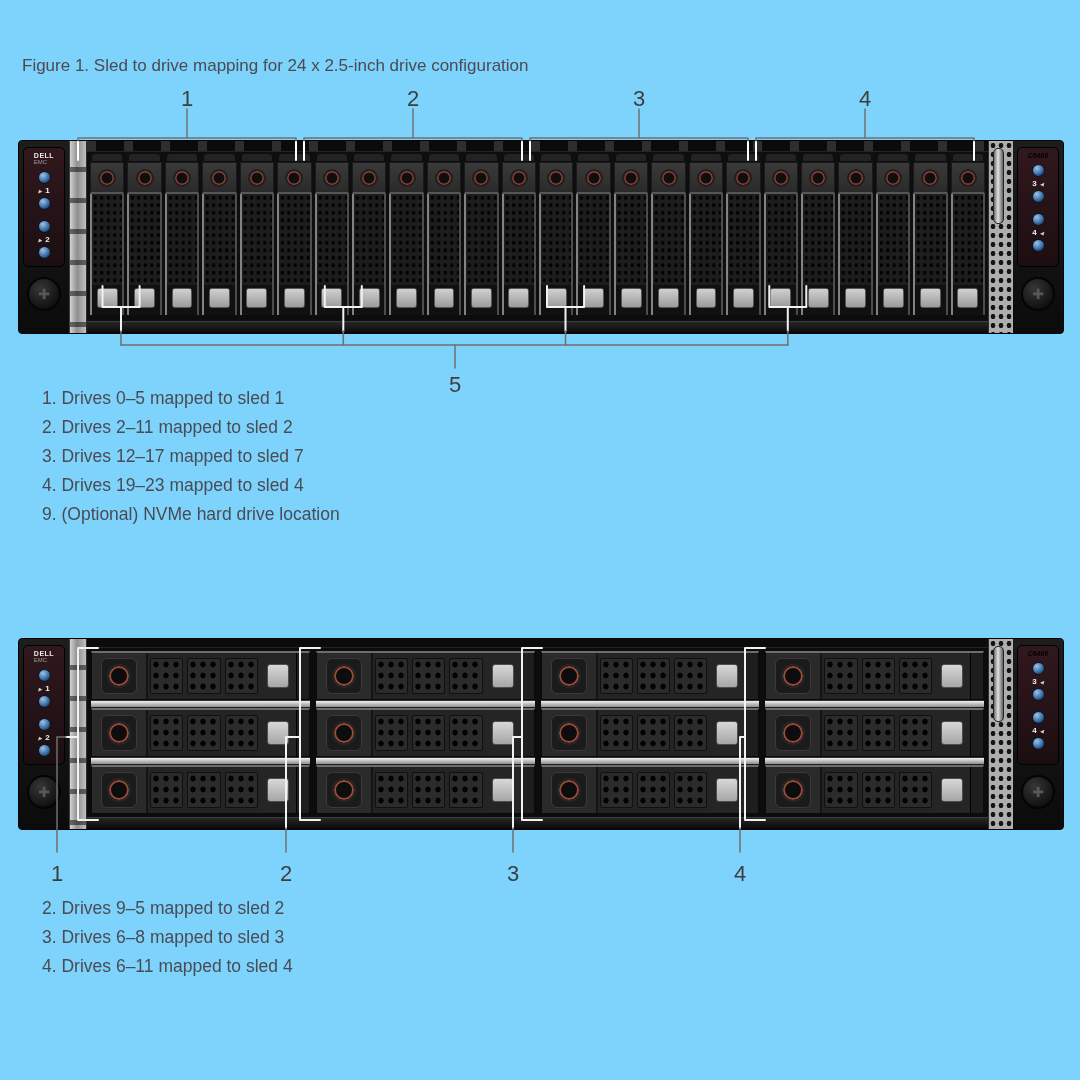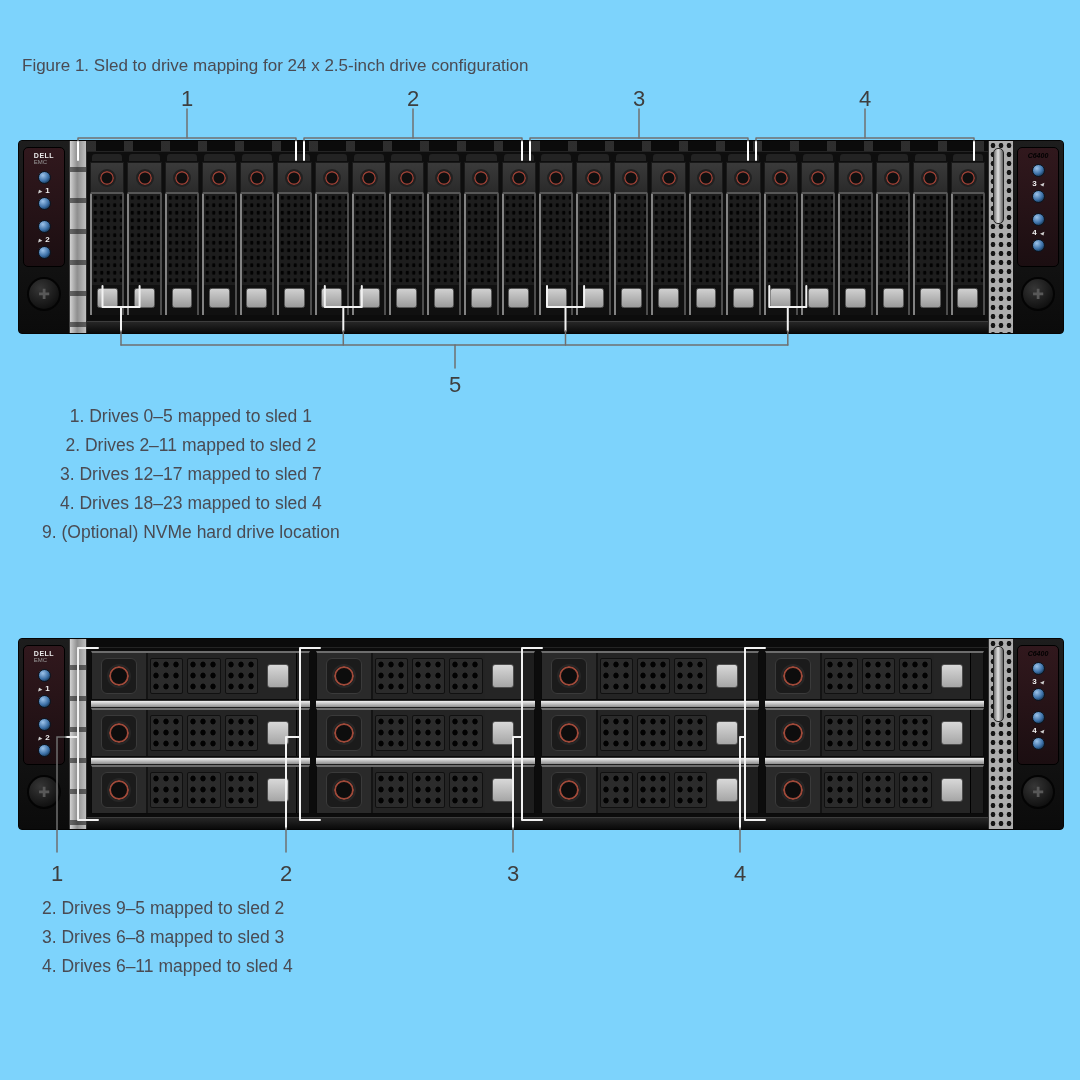--- a/index.html
+++ b/index.html
@@ -3,21 +3,21 @@
 <meta charset="utf-8">
 <style>
   html,body{margin:0;padding:0;background:#fff;}
   .page{position:relative;width:1080px;height:1080px;background:#7dd3fc;
         font-family:"Liberation Sans",sans-serif;overflow:hidden;}
 
   
   .caption{position:absolute;left:22px;font-size:17px;color:#4a4b53;}
   #cap1{top:56px;} #cap2{top:606px;}
   .maplist{position:absolute;left:42px;font-size:17.5px;line-height:29px;color:#4a4b53;}
-  #list1{top:402px;text-align:center;} #list2{top:894px;}
+  #list1{top:384px;} #list2{top:894px;}
 
   
   svg.anno{position:absolute;left:0;pointer-events:none;}
   svg.anno text{fill:#3e3e3e;font-size:22px;text-anchor:middle;
                 font-family:"Liberation Sans",sans-serif;}
 
   
   .chassis{position:absolute;display:flex;align-items:stretch;background:#141414;
            border:1px solid #050505;border-radius:4px;
            box-shadow:inset 0 2px 2px rgba(110,110,110,.35), inset 0 -3px 4px rgba(0,0,0,.9);}
@@ -501,21 +501,21 @@
     <text x="413" y="26">2</text>
     <text x="639" y="26">3</text>
     <text x="865" y="26">4</text>
     <text x="455" y="312">5</text>
   </svg>
 
   <div class="maplist" id="list1">
     <div>1. Drives 0–5 mapped to sled 1</div>
     <div>2. Drives 2–11 mapped to sled 2</div>
     <div>3. Drives 12–17 mapped to sled 7</div>
-    <div>4. Drives 18–23 mapped to sled 4</div>
+    <div>4. Drives 19–23 mapped to sled 4</div>
     <div>9. (Optional) NVMe hard drive location</div>
   </div>
 
 
   <div class="chassis" id="chassis2">
     <div class="ear-slot ear-left-slot">
   <div class="ear left">
     <div class="ear-panel">
       <div class="brand">
         <span class="b1">DELL</span>

